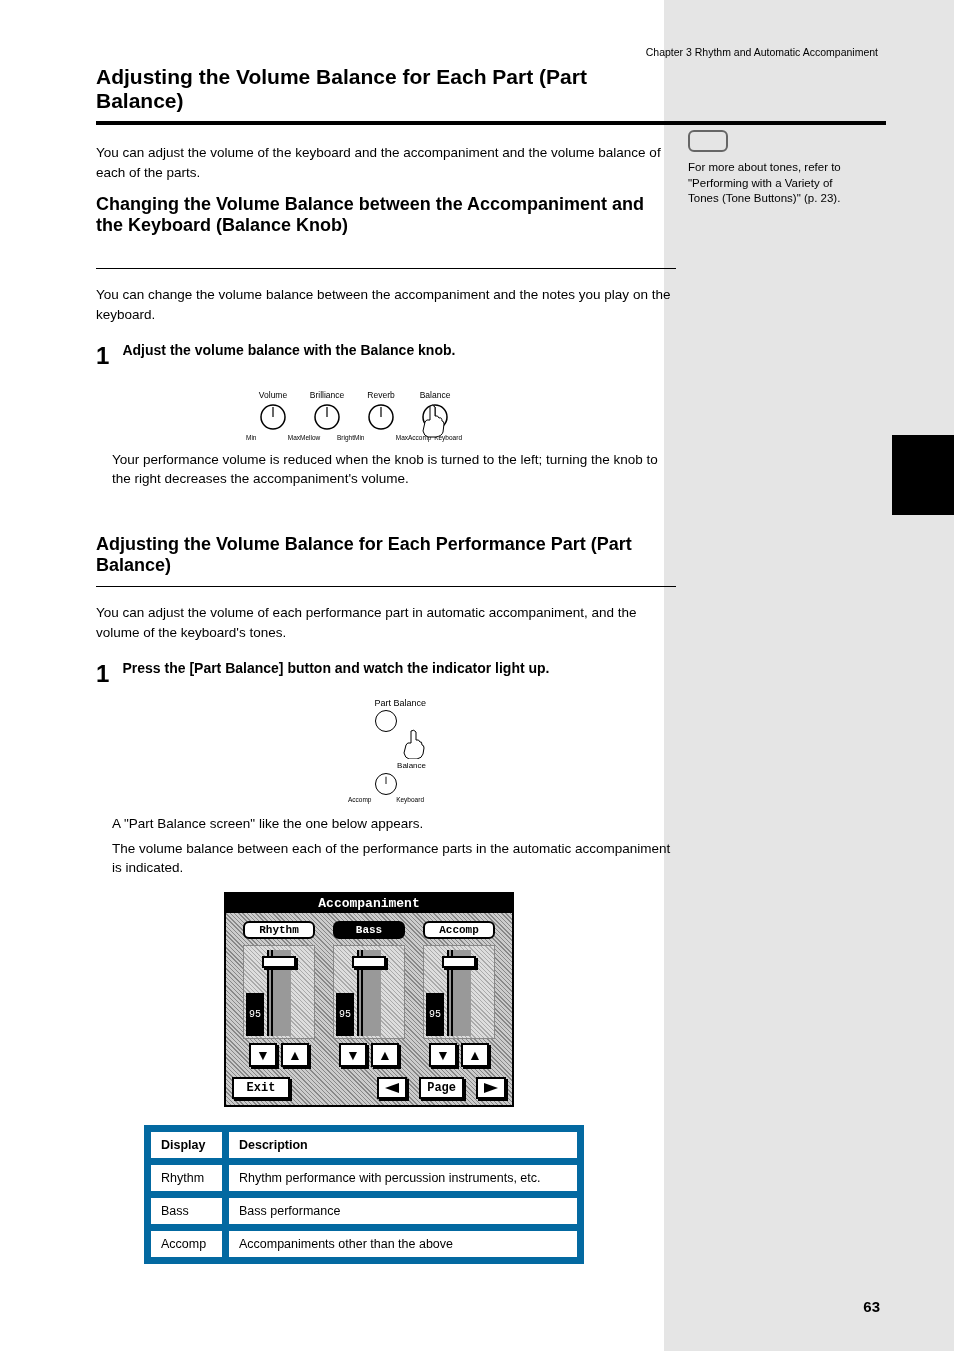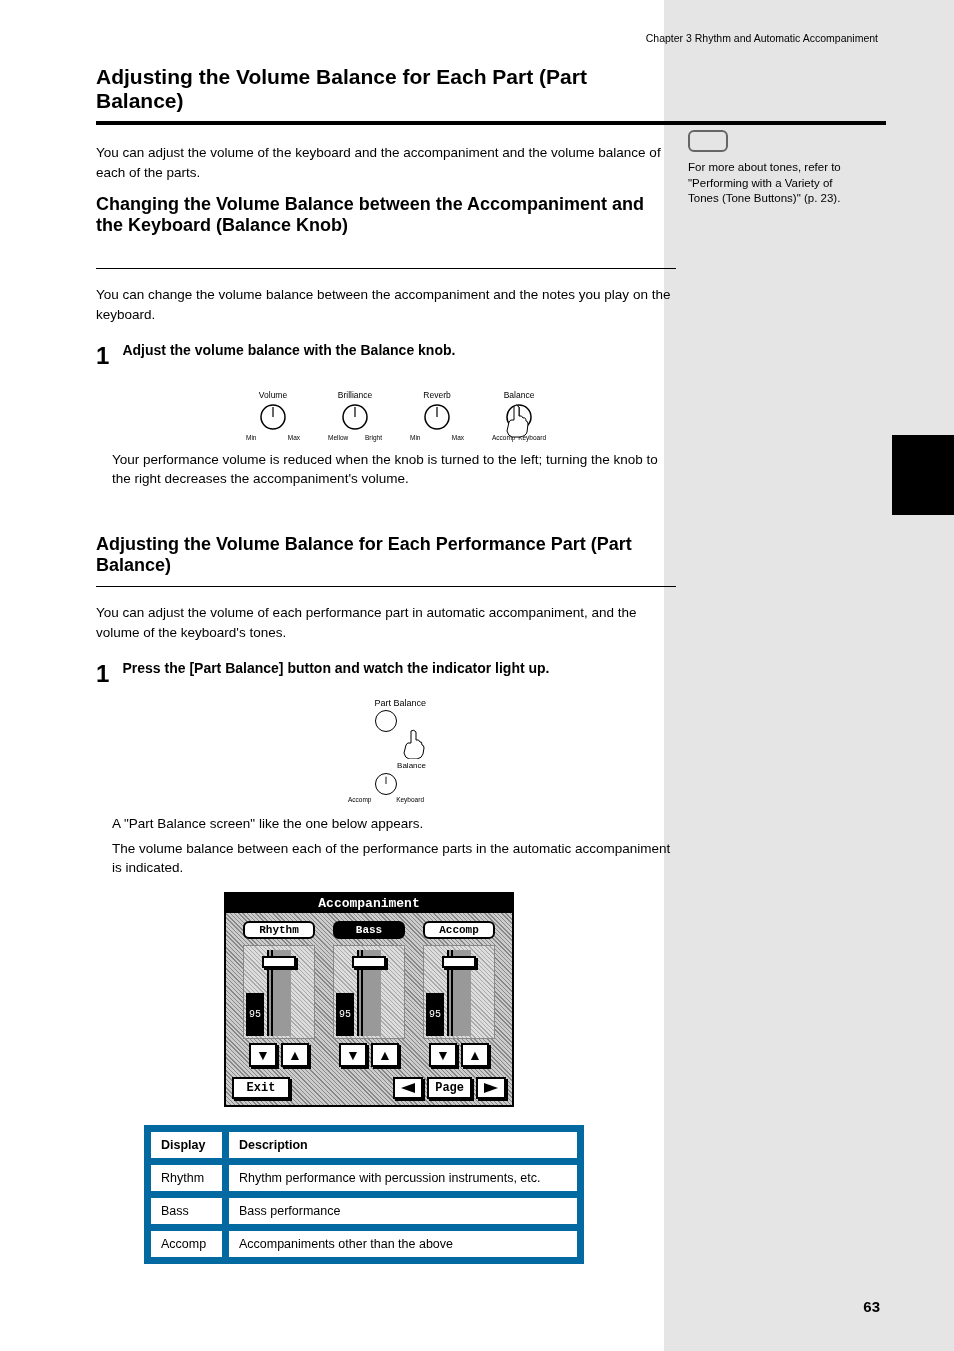--- a/index.html
+++ b/index.html
@@ -84,21 +84,20 @@
       vertical-align: top;
     }
     .indent-body {
       margin-left: 16px;
       font-size: 13.5px;
       line-height: 1.4;
       margin-top: 6px;
     }
     .knobs-row {
       display: flex;
-      gap: 28px;
       margin-left: 150px;
       margin-top: 20px;
       margin-bottom: 10px;
     }
     .knob-unit {
       width: 54px;
       text-align: center;
       font-size: 7px;
     }
     .knob-label-top { font-size: 8.5px; margin-bottom: 2px; }
@@ -245,21 +244,21 @@
       box-shadow: 2px 2px 0 #000;
       font-family: "Courier New", monospace;
       font-size: 12px;
       font-weight: bold;
       text-align: center;
       line-height: 18px;
     }
     .page-group {
       display: flex;
       align-items: center;
-      gap: 4px;
+      gap: 12px;
     }
     .page-arrow-btn {
       width: 30px;
       height: 22px;
       background: #fff;
       border: 2px solid #000;
       box-shadow: 2px 2px 0 #000;
       display: flex;
       align-items: center;
       justify-content: center;
@@ -301,21 +300,21 @@
     }
     .page-num {
       position: absolute;
       right: 74px;
       bottom: 36px;
       font-size: 15px;
       font-weight: bold;
     }
     .running-head {
       position: absolute;
-      top: 32px;
+      top: 46px;
       right: 76px;
       font-size: 10.5px;
     }
   </style>
 </head>
 <body>
 
 <div class="sidebar">
   <div class="sidebar-tab"></div>
 </div>

